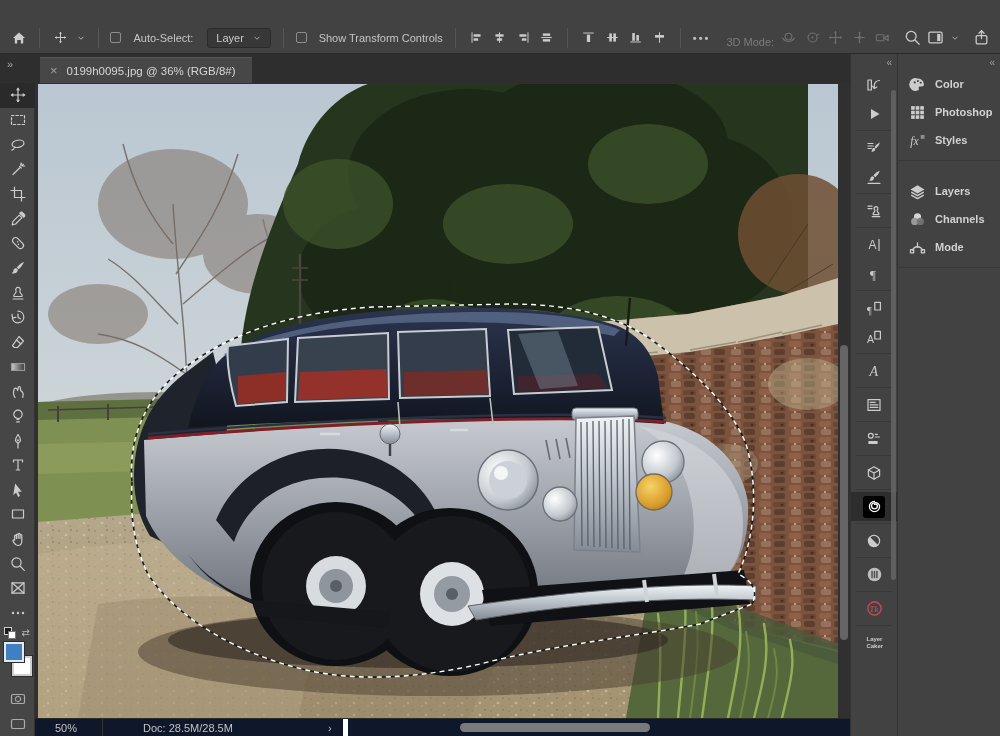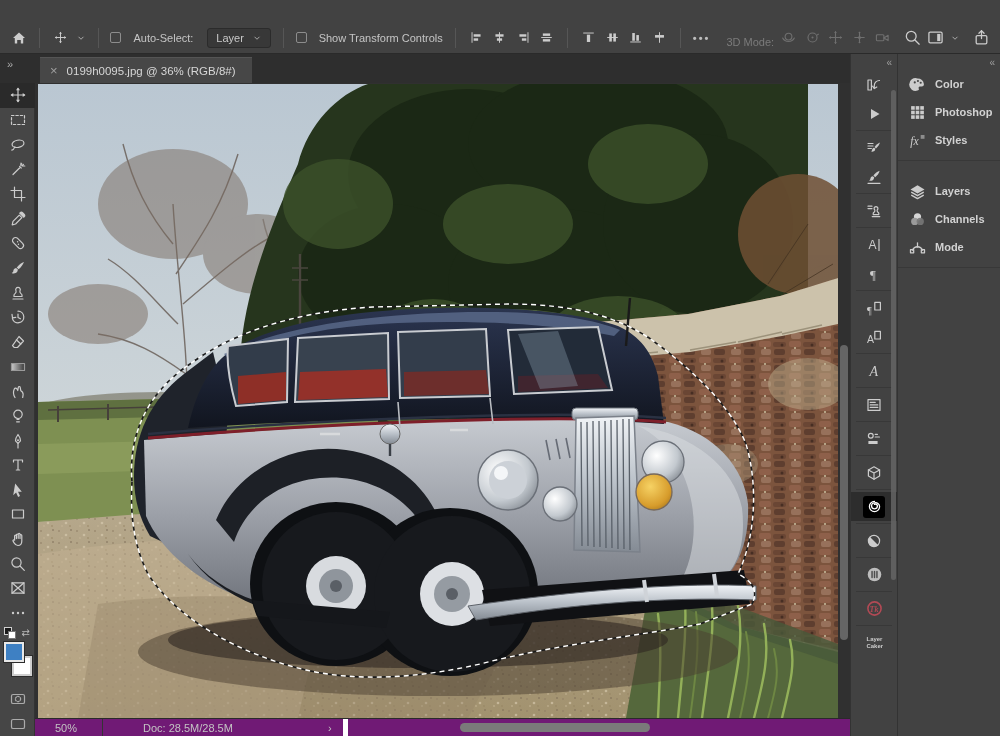--- a/index.html
+++ b/index.html
@@ -58,21 +58,21 @@
   .minibg { position:absolute; left:4px; top:4px; width:8px; height:8px; background:#fff; border:1px solid #777; }
   .swaparrow { position:absolute; right:0; top:0; color:#b9b9b9; font-size:10px; }
   .fgswatch { position:absolute; left:4px; top:17px; width:20px; height:20px; border:2px solid #e8e8e8; box-shadow:0 0 0 1px #2c2c2c; }
   .bgswatch { position:absolute; left:12px; top:31px; width:20px; height:20px; background:#fff; border:2px solid #cfcfcf; box-shadow:0 0 0 1px #2c2c2c; }
   
   .canvas { position:relative; flex:1; background:#303030; overflow:hidden; }
   .photo { position:absolute; left:3px; top:1px; width:800px; height:634px; }
   .photo svg { display:block; width:800px; height:634px; }
   .vscroll { position:absolute; left:805px; top:262px; width:8px; height:295px; background:#6e6e6e; border-radius:4px; opacity:.85; }
   .statusbar {
-    position:absolute; left:0; right:0; bottom:0; height:18px; background:#701a75;
+    position:absolute; left:0; right:0; bottom:0; height:18px; background:#0f172a;
     border-top:1px solid #2a2a2a; display:flex; align-items:center; color:#c3c3c3; font-size:11px;
   }
   .st-zoom { width:68px; padding-left:20px; border-right:1px solid #343434; height:100%; display:flex; align-items:center; }
   .st-doc { width:245px; padding-left:40px; height:100%; display:flex; align-items:center; gap:95px; border-right:5px solid #ffffff; }
   .hscroll { position:absolute; left:425px; top:4px; width:190px; height:9px; background:#7a7a7a; border-radius:5px; }
   
   .iconcol { position:absolute; top:54px; left:850px; width:47px; bottom:0; background:#424242; border-left:1px solid #333; }
   .colhead { height:16px; display:flex; align-items:center; justify-content:flex-end; padding-right:6px; color:#9f9f9f; font-size:10px; letter-spacing:-1px; }
   .pcell { width:100%; height:29px; display:flex; align-items:center; justify-content:center; }
   .pcell.activepanel { background:#2d2d2d; }

